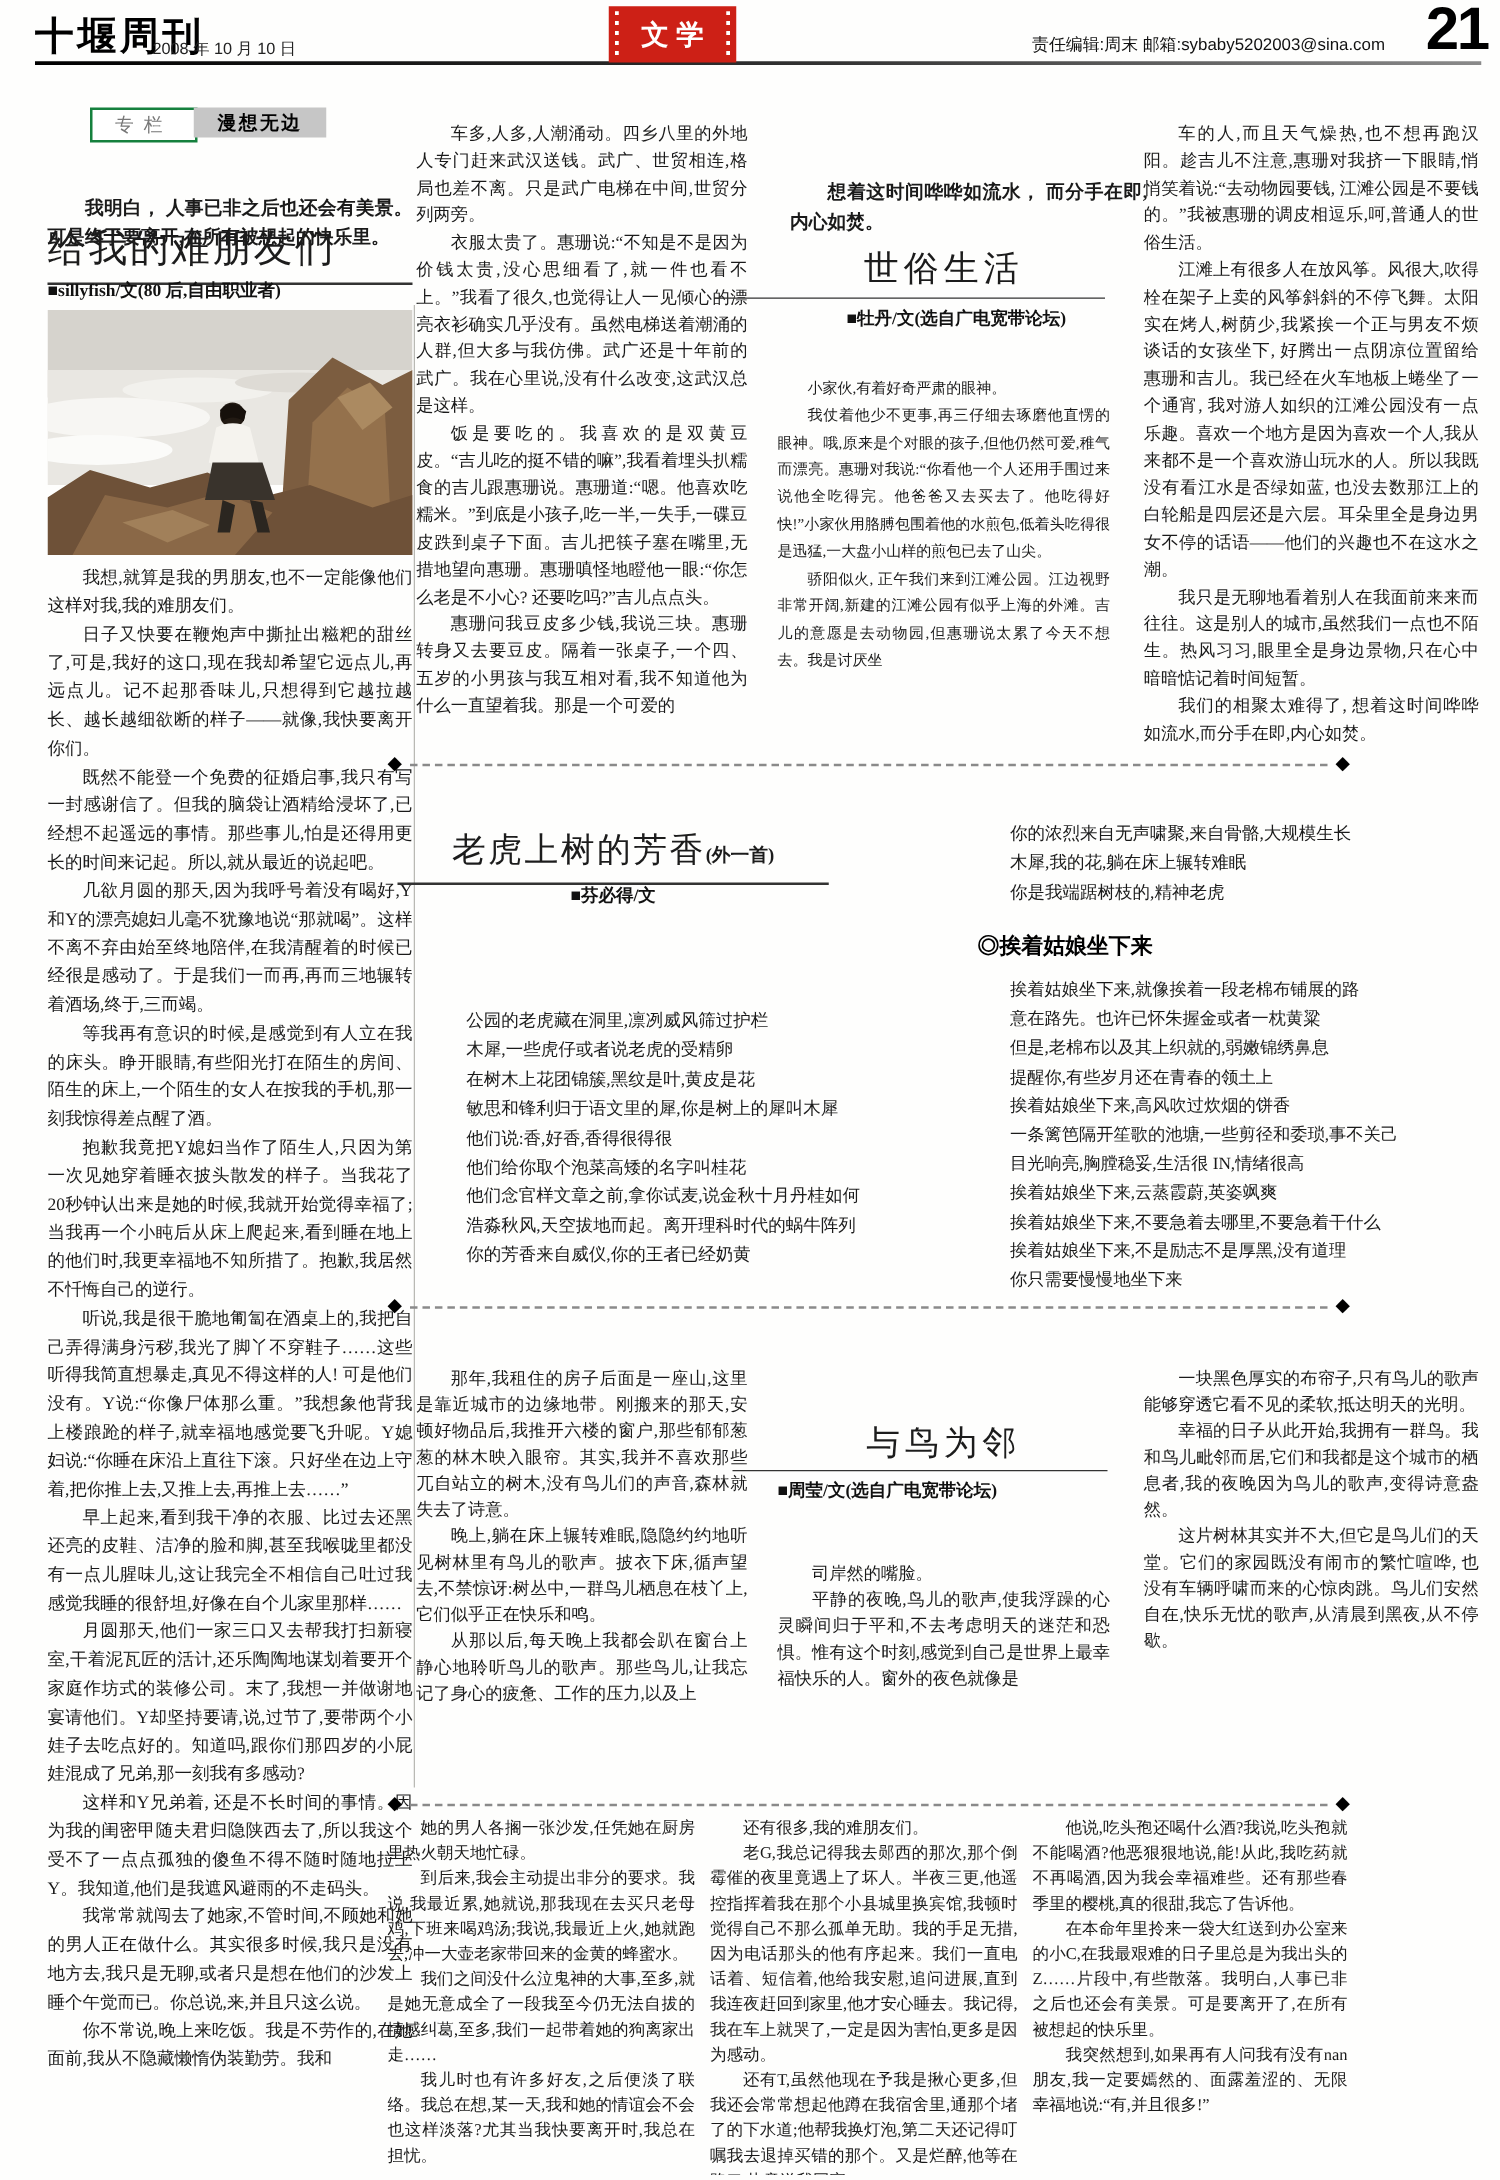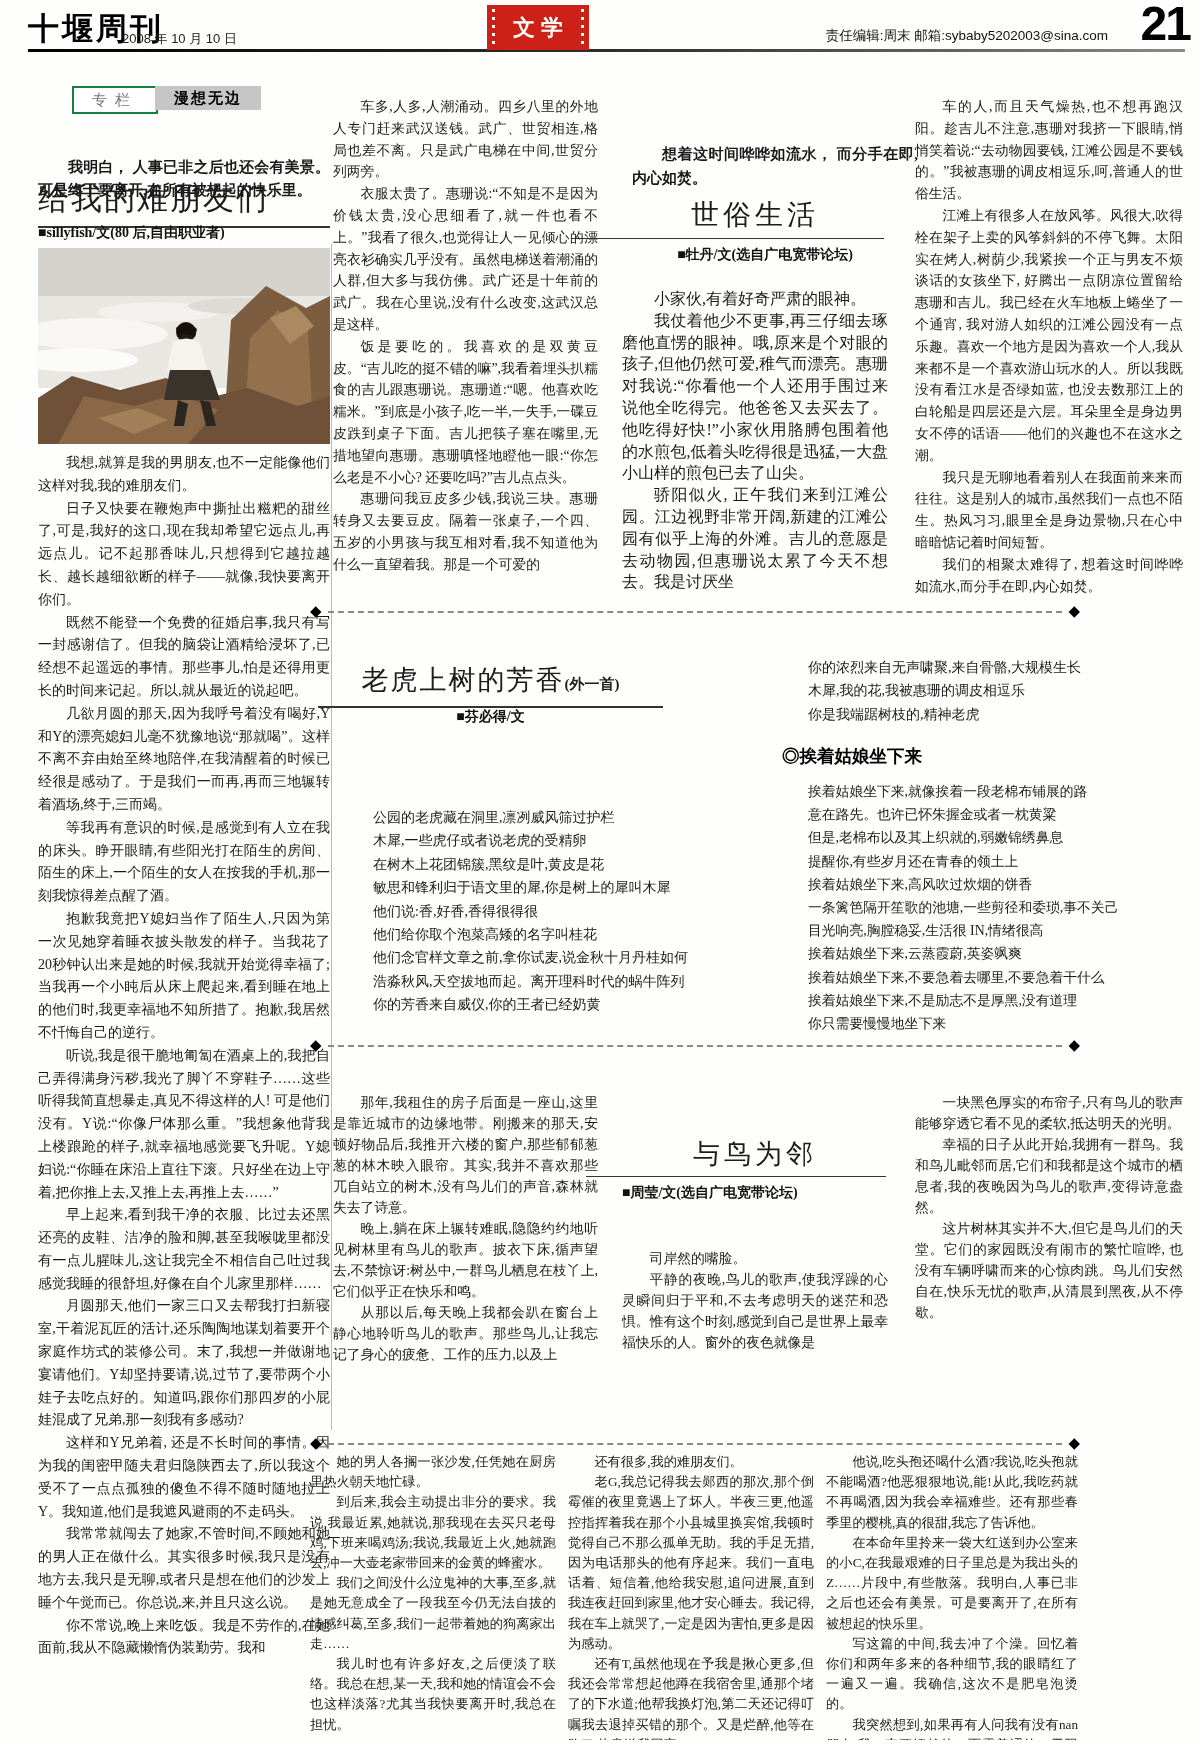--- a/index.html
+++ b/index.html
@@ -37,21 +37,21 @@
   .photo{left:38px;top:248px;width:292px;height:196px;}
   .lead-body{left:38px;top:452px;width:292px;font-size:14px;line-height:22.8px;}
   
   .col2{left:333px;top:96px;width:265px;font-size:13.8px;line-height:21.8px;}
   .secular-intro{left:632px;top:142px;width:286px;font-weight:bold;font-size:15px;
                  line-height:24px;text-align:justify;text-indent:2em;}
   .secular-title{left:622px;top:196px;width:266px;text-align:center;font-size:28px;
                  letter-spacing:4px;color:#1c1c1c;}
   .secular-rule{left:572px;top:238px;width:312px;height:0;border-top:1.5px solid #333;}
   .secular-byline{left:622px;top:246px;width:286px;text-align:center;}
-  .col3{left:622px;top:288px;width:266px;font-size:16px;line-height:21.8px;}
+  .col3{left:622px;top:300px;width:266px;font-size:12px;line-height:21.8px;}
   .col4{left:915px;top:96px;width:268px;font-size:13.8px;line-height:21.8px;}
   
   .divider{left:310px;width:770px;display:flex;align-items:center;color:#000;}
   .divider .dash{flex:1;border-top:2px dashed #8a8a8a;margin:0 6px;}
   .divider .dm{font-size:15px;line-height:15px;}
   .vrule{width:1px;background:#b9b9b4;}
   
   .poem-title-block{left:318px;top:662px;width:345px;text-align:center;border-bottom:2px solid #333;
                     padding-bottom:8px;color:#1c1c1c;}
   .poem-title-block .t{font-size:27px;letter-spacing:2px;}
@@ -181,21 +181,21 @@
       <div>敏思和锋利归于语文里的犀,你是树上的犀叫木犀</div>
       <div>他们说:香,好香,香得很得很</div>
       <div>他们给你取个泡菜高矮的名字叫桂花</div>
       <div>他们念官样文章之前,拿你试麦,说金秋十月丹桂如何</div>
       <div>浩淼秋风,天空拔地而起。离开理科时代的蜗牛阵列</div>
       <div>你的芳香来自威仪,你的王者已经奶黄</div>
     </div>
 
   <div class="abs poem-lines poem-right-top">
       <div>你的浓烈来自无声啸聚,来自骨骼,大规模生长</div>
-      <div>木犀,我的花,我被惠珊的调皮相逗乐</div>
+      <div>木犀,我的花,躺在床上辗转难眠</div>
       <div>你是我端踞树枝的,精神老虎</div>
     </div>
 
   <div class="abs poem2-title">◎挨着姑娘坐下来</div>
   <div class="abs poem-lines poem2-lines">
       <div>挨着姑娘坐下来,就像挨着一段老棉布铺展的路</div>
       <div>意在路先。也许已怀朱握金或者一枕黄粱</div>
       <div>但是,老棉布以及其上织就的,弱嫩锦绣鼻息</div>
       <div>提醒你,有些岁月还在青春的领土上</div>
       <div>挨着姑娘坐下来,高风吹过炊烟的饼香</div>
@@ -246,17 +246,16 @@
       <p>我儿时也有许多好友,之后便淡了联络。我总在想,某一天,我和她的情谊会不会也这样淡落?尤其当我快要离开时,我总在担忧。</p>
     </div>
   <div class="abs para bottom bot-b">
       <p>还有很多,我的难朋友们。</p>
       <p>老G,我总记得我去郧西的那次,那个倒霉催的夜里竟遇上了坏人。半夜三更,他遥控指挥着我在那个小县城里换宾馆,我顿时觉得自己不那么孤单无助。我的手足无措,因为电话那头的他有序起来。我们一直电话着、短信着,他给我安慰,追问进展,直到我连夜赶回到家里,他才安心睡去。我记得,我在车上就哭了,一定是因为害怕,更多是因为感动。</p>
       <p>还有T,虽然他现在予我是揪心更多,但我还会常常想起他蹲在我宿舍里,通那个堵了的下水道;他帮我换灯泡,第二天还记得叮嘱我去退掉买错的那个。又是烂醉,他等在路口,执意送我回家。</p>
     </div>
   <div class="abs para bottom bot-c">
       <p>他说,吃头孢还喝什么酒?我说,吃头孢就不能喝酒?他恶狠狠地说,能!从此,我吃药就不再喝酒,因为我会幸福难些。还有那些春季里的樱桃,真的很甜,我忘了告诉他。</p>
       <p>在本命年里拎来一袋大红送到办公室来的小C,在我最艰难的日子里总是为我出头的Z……片段中,有些散落。我明白,人事已非之后也还会有美景。可是要离开了,在所有被想起的快乐里。</p>
-      <p>写这篇的中间,我去冲了个澡。回忆着你们和两年多来的各种细节,我的眼睛红了一遍又一遍。我确信,这次不是肥皂泡烫的。</p>
       <p>我突然想到,如果再有人问我有没有nan朋友,我一定要嫣然的、面露羞涩的、无限幸福地说:“有,并且很多!”</p>
     </div>
 
 </div>
 
 </body></html>

